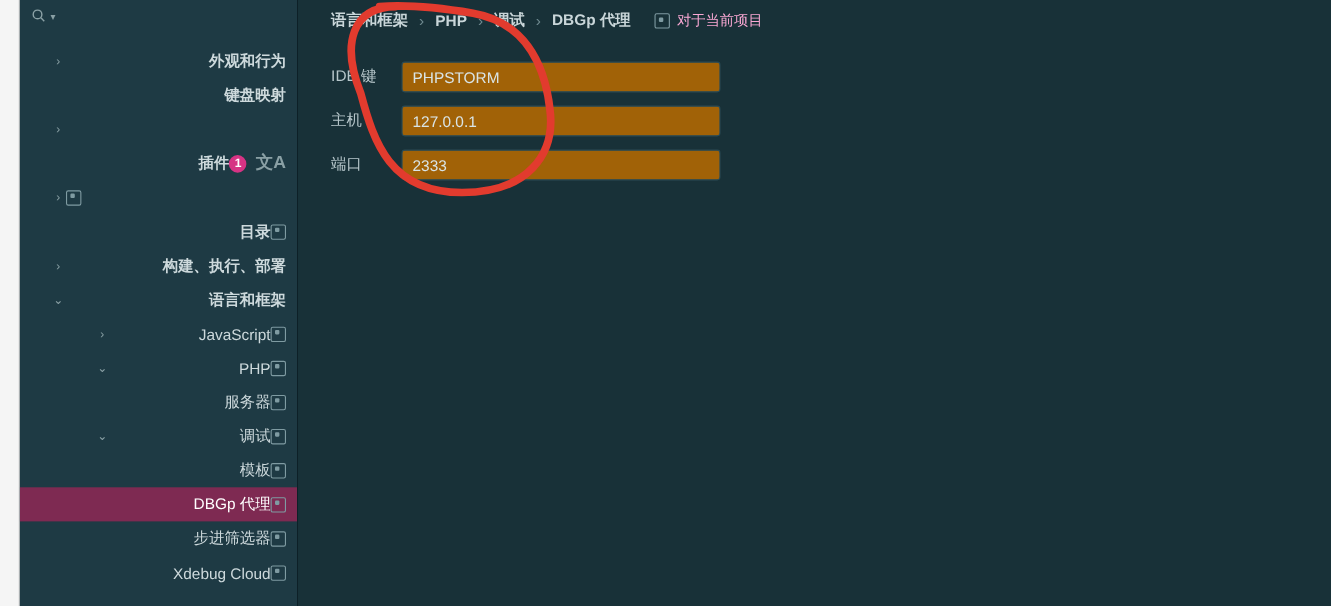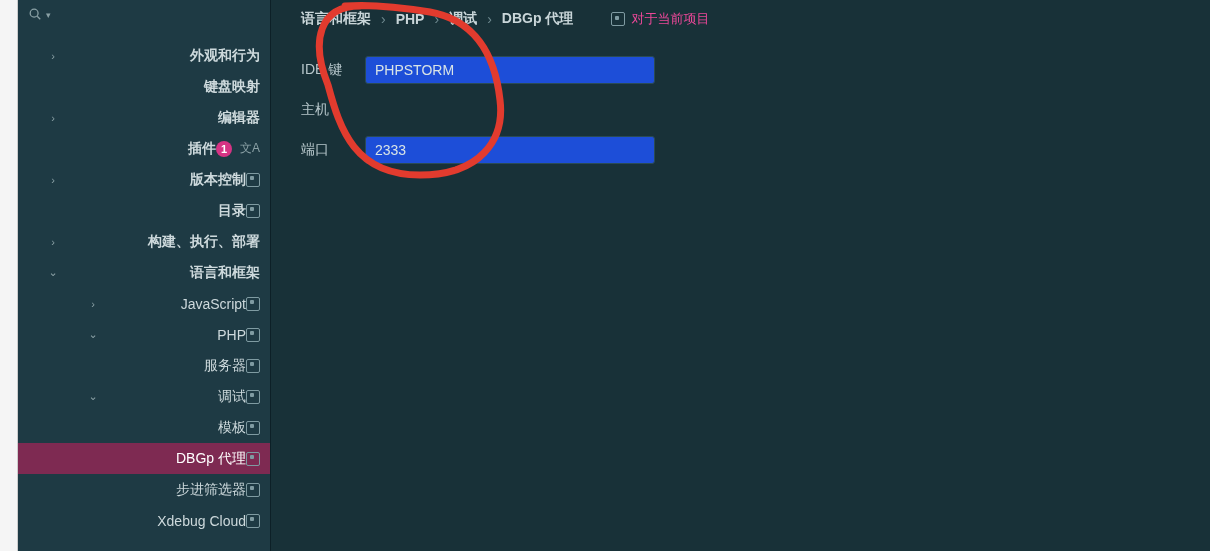--- a/index.html
+++ b/index.html
@@ -112,23 +112,23 @@
     align-items: center;
     height: 38px;
     padding: 0 30px 0 30px;
     gap: 10px;
     color: #c9d6d9;
     font-weight: 600;
   }
   .breadcrumb .crumb { cursor: pointer; }
   .breadcrumb .sep { color: #6f8a90; font-weight: normal; }
   .breadcrumb .scope {
-    margin-left: 28px;
+    margin-left: 12px;
     font-weight: normal;
-    color: #ec4899;
+    color: #f9a8d4;
     display: inline-flex;
     align-items: center;
     gap: 6px;
     font-size: 13px;
   }
   .form {
     padding: 12px 30px;
   }
   .form-row {
     display: flex;
@@ -136,21 +136,21 @@
     height: 40px;
   }
   .form-label {
     width: 64px;
     color: #b7c7cb;
     font-size: 14px;
   }
   .form-input {
     width: 290px;
     height: 28px;
-    background: #1d4ed8;
+    background: #a16207;
     border: 1px solid #2a4b55;
     border-radius: 3px;
     color: #d9e4e6;
     padding: 0 9px;
     font-size: 14px;
     outline: none;
   }
   .annot {
     position: absolute;
     pointer-events: none;
@@ -181,34 +181,32 @@
         <span class="label">外观和行为</span>
         <span class="right-icons"></span>
       </div>
       <div class="tree-item ind-2 bold">
         <span class="arrow"></span>
         <span class="label">键盘映射</span>
         <span class="right-icons"></span>
       </div>
       <div class="tree-item ind-1 bold">
         <span class="arrow" style="transform: none;">›</span>
-        <span class="label">编辑器</span>
         <span class="right-icons"></span>
       </div>
       <div class="tree-item ind-2 bold">
         <span class="arrow"></span>
         <span class="label">插件</span>
         <span class="right-icons">
           <span class="badge">1</span>
-          <span class="xa-icon" style="font-size: 12px;">文A</span>
-        </span>
-      </div>
-      <div class="tree-item ind-1 bold">
-        <span class="arrow" style="transform: none;">›</span>
-        <span class="label">版本控制</span>
+          <span class="xa-icon" style="font-size: 16px; font-weight: bold;">文A</span>
+        </span>
+      </div>
+      <div class="tree-item ind-1 bold">
+        <span class="arrow" style="transform: none;">›</span>
         <span class="right-icons">
           <span class="proj-icon"></span>
         </span>
       </div>
       <div class="tree-item ind-2 bold">
         <span class="arrow"></span>
         <span class="label">目录</span>
         <span class="right-icons">
           <span class="proj-icon"></span>
         </span>
@@ -297,20 +295,21 @@
     </span>
   </div>
 
   <div class="form">
     <div class="form-row">
       <label class="form-label">IDE 键</label>
       <input class="form-input" value="PHPSTORM" style="">
     </div>
     <div class="form-row">
       <label class="form-label">主机</label>
+      <input class="form-input" value="127.0.0.1" style="">
     </div>
     <div class="form-row">
       <label class="form-label">端口</label>
       <input class="form-input" value="2333" style="">
     </div>
   </div>
 </main>
 
 <svg class="annot annot-curve" viewBox="0 0 250 190">
   <path d="M 60 6 

